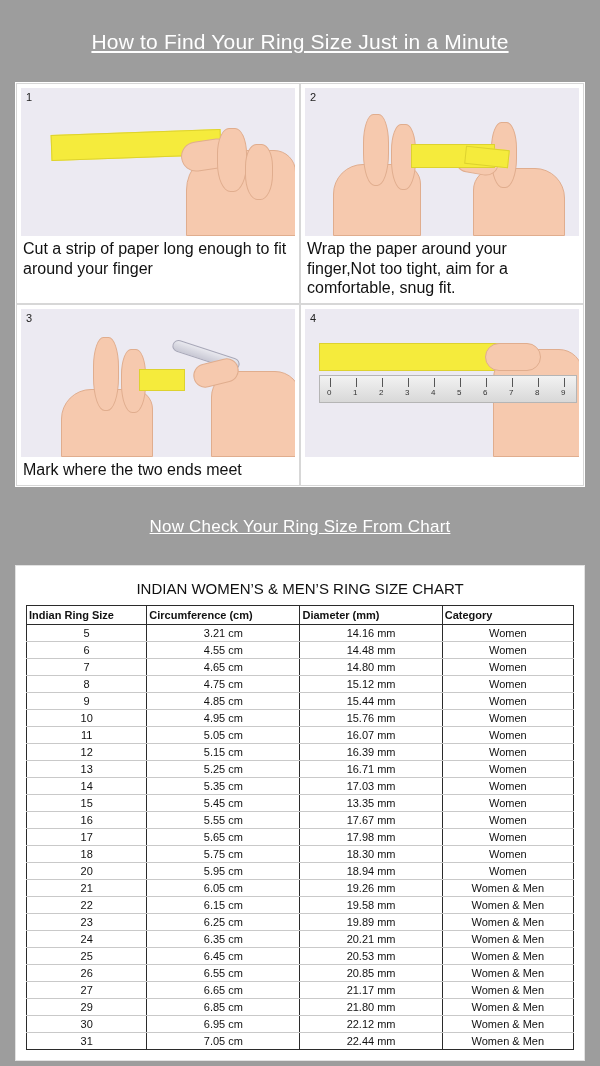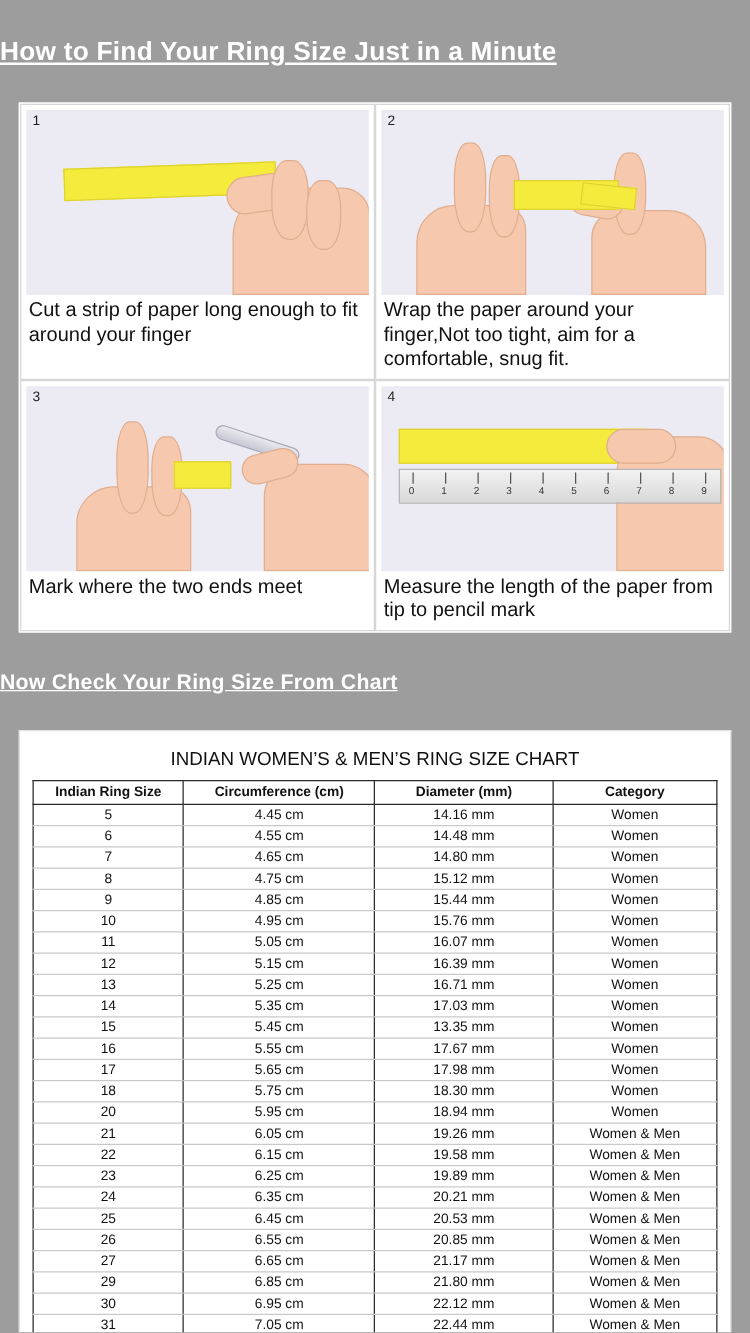--- a/index.html
+++ b/index.html
@@ -14,22 +14,23 @@
   .page {
     width: 600px;
     height: 1066px;
     background: #9d9d9d;
     position: relative;
     overflow: hidden;
   }
 
   
   .heading {
+    text-align: center;
     color: #ffffff;
-    font-weight: bold;
+    font-weight: normal;
     text-decoration: underline;
     letter-spacing: 0.2px;
   }
   .heading-1 {
     font-size: 21px;
     padding-top: 16px;
     padding-bottom: 14px;
   }
   .heading-2 {
     font-size: 17px;
@@ -136,21 +137,21 @@
     border-collapse: collapse;
     font-size: 11px;
     color: #111;
   }
   table.ring th {
     border: 1px solid #2b2b2b;
     padding: 3px 2px;
     font-weight: bold;
     font-size: 11px;
     background: #ffffff;
-    text-align: center;
+    text-align: left;
   }
   table.ring td {
     border: 1px solid #c9c9c9;
     border-left: 1px solid #2b2b2b;
     border-right: 1px solid #2b2b2b;
     padding: 2px 2px;
     text-align: center;
   }
   table.ring tr:last-child td {
     border-bottom: 1px solid #2b2b2b;
@@ -237,42 +238,41 @@
           <span class="ruler-num" style="left:59px;top:12px;">2</span>
           <span class="ruler-num" style="left:85px;top:12px;">3</span>
           <span class="ruler-num" style="left:111px;top:12px;">4</span>
           <span class="ruler-num" style="left:137px;top:12px;">5</span>
           <span class="ruler-num" style="left:163px;top:12px;">6</span>
           <span class="ruler-num" style="left:189px;top:12px;">7</span>
           <span class="ruler-num" style="left:215px;top:12px;">8</span>
           <span class="ruler-num" style="left:241px;top:12px;">9</span>
         </div>
       </div>
-      <div class="step-cap">Measure the length of the paper from tip to pencil mark</div>
     </div>
 
   </div>
 
   <h2 class="heading heading-2">Now Check Your Ring Size From Chart</h2>
 
   <div class="chart-wrap">
     <div class="chart-title">INDIAN WOMEN’S &amp; MEN’S RING SIZE CHART</div>
     <table class="ring">
       <thead>
         <tr>
           <th class="col-a">Indian Ring Size</th>
           <th class="col-b">Circumference (cm)</th>
           <th class="col-c">Diameter (mm)</th>
           <th class="col-d">Category</th>
         </tr>
       </thead>
       <tbody>
           <tr>
             <td>5</td>
-            <td>4.45 cm</td>
+            <td>3.21 cm</td>
             <td>14.16 mm</td>
             <td>Women</td>
           </tr>
           <tr>
             <td>6</td>
             <td>4.55 cm</td>
             <td>14.48 mm</td>
             <td>Women</td>
           </tr>
           <tr>

